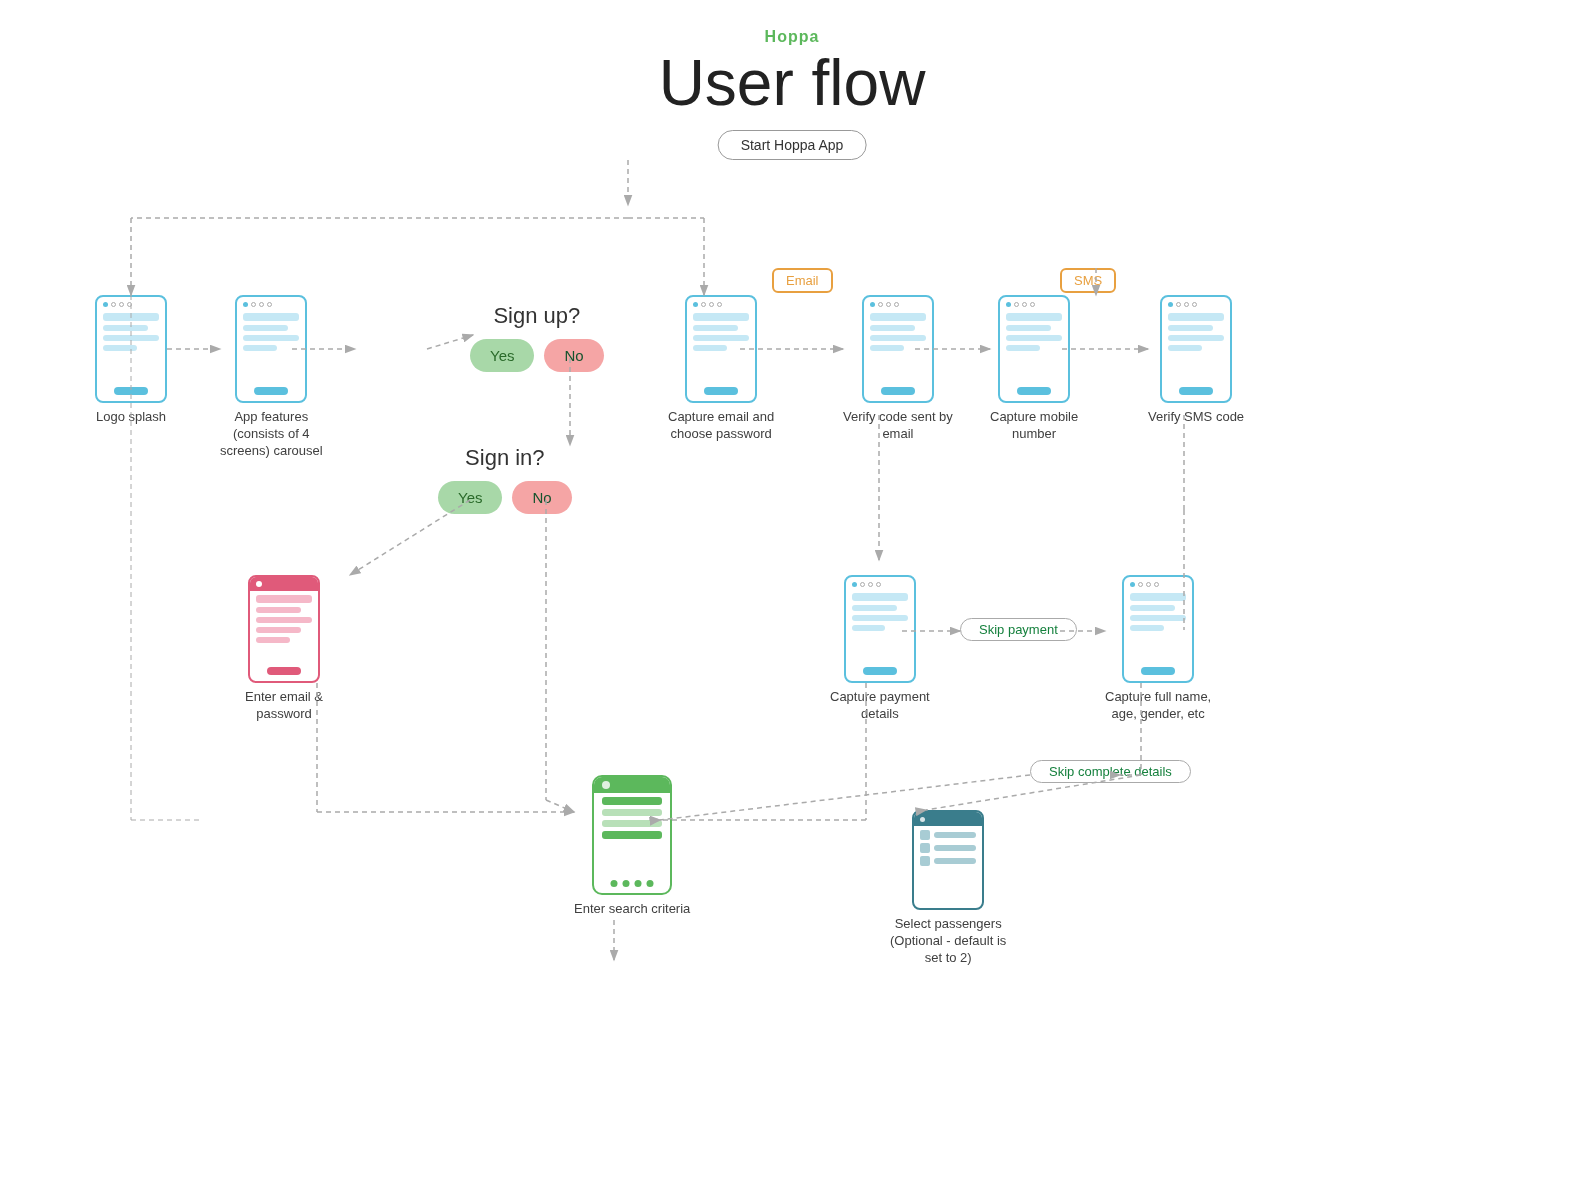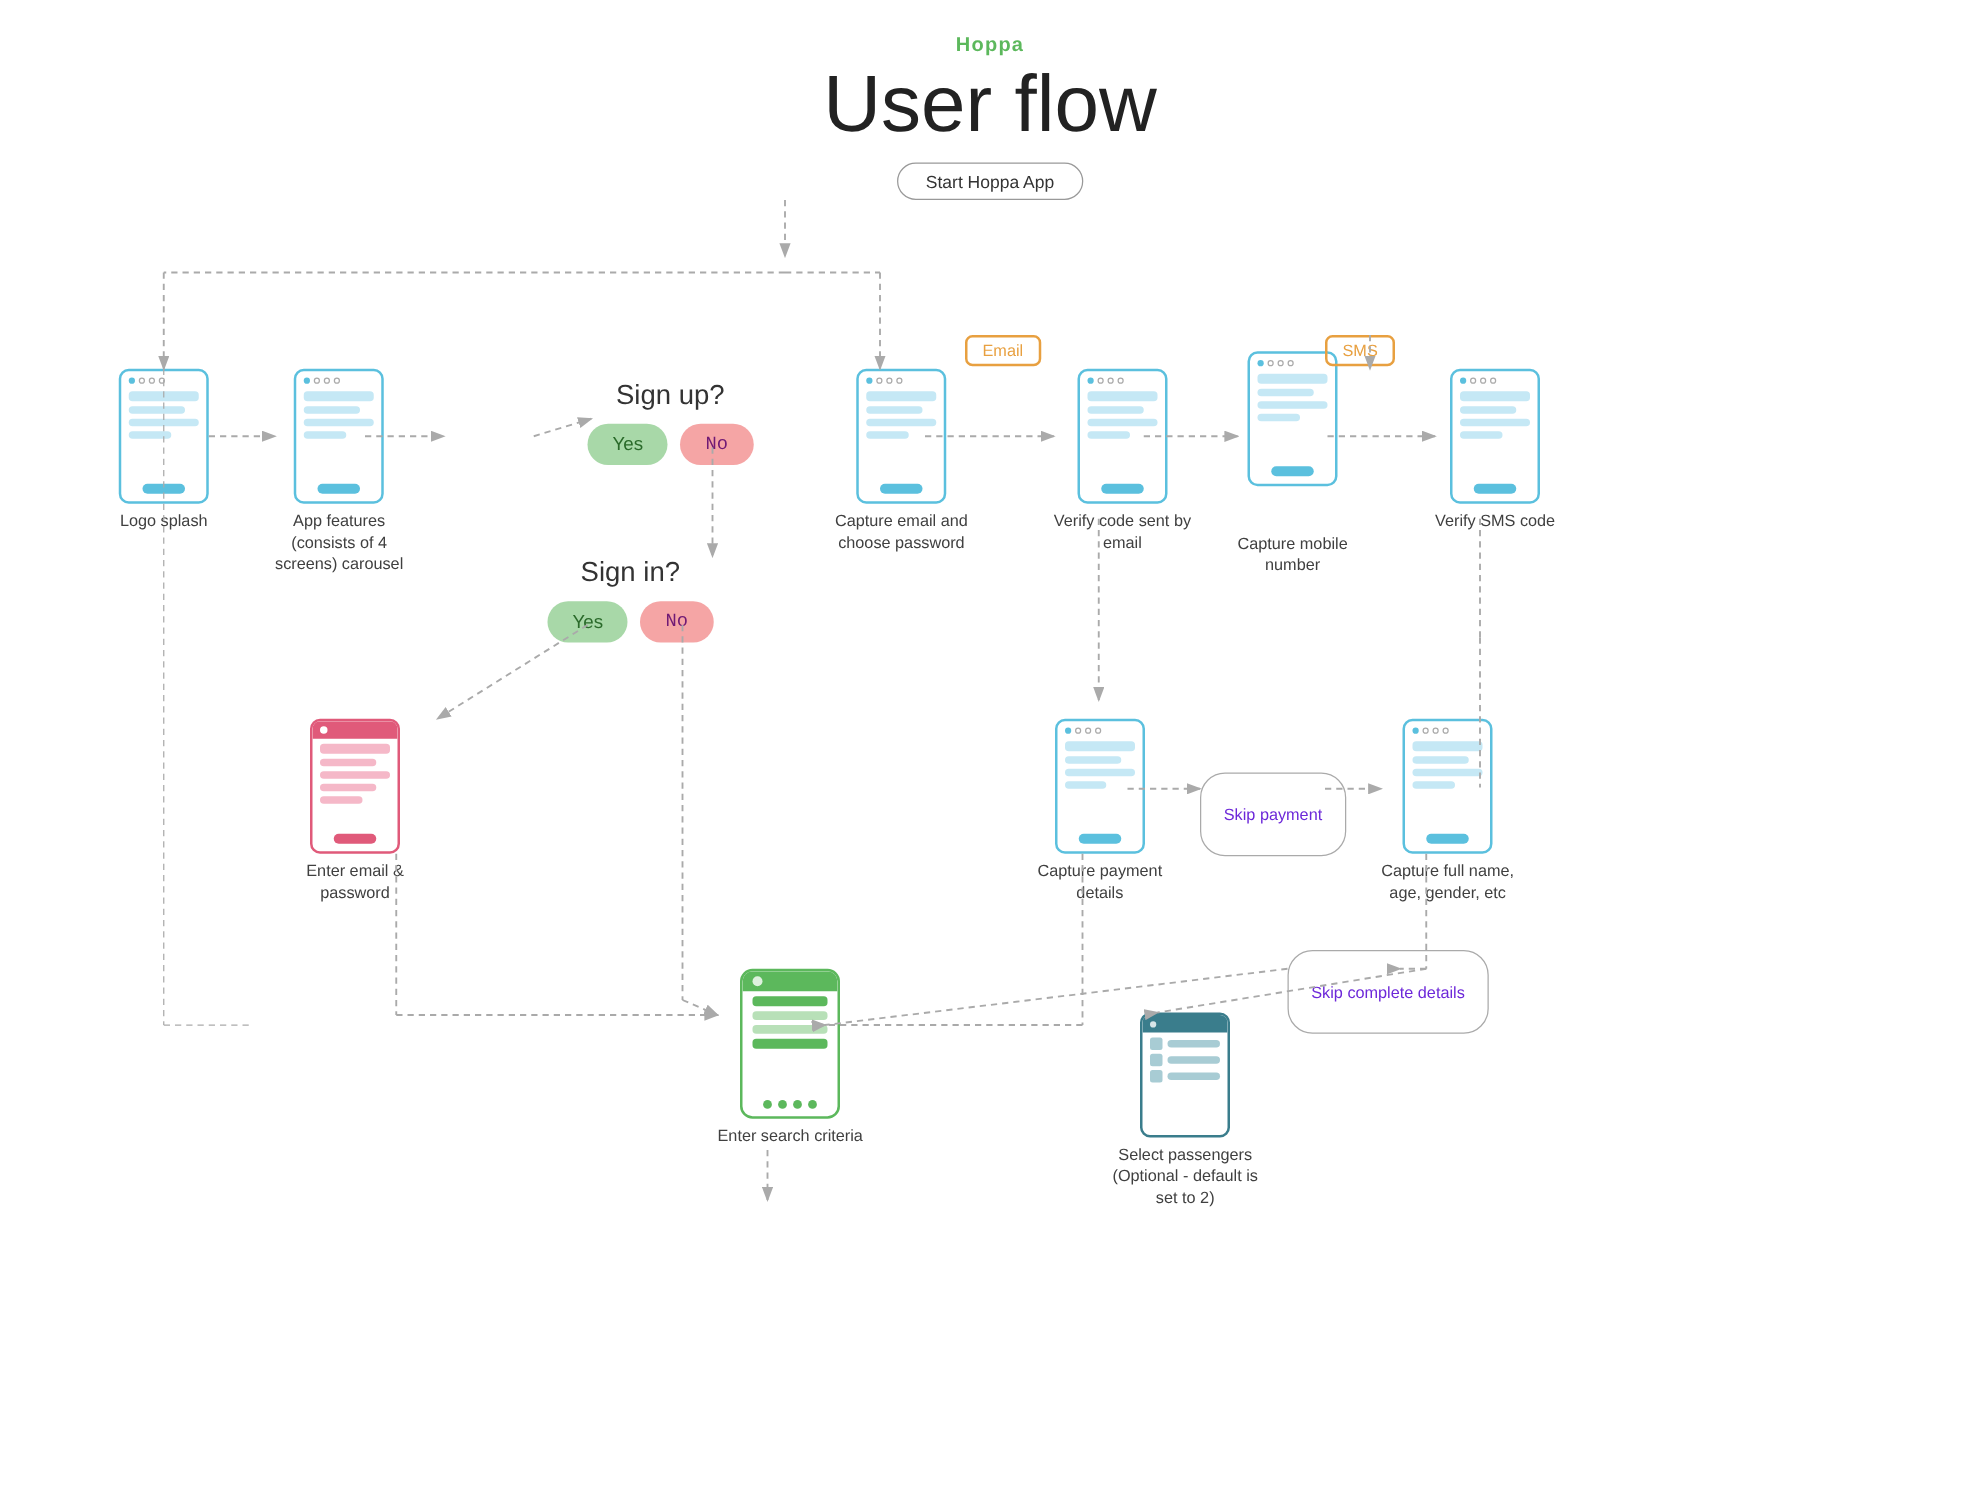--- a/index.html
+++ b/index.html
@@ -133,23 +133,22 @@
       font-weight: 500;
       color: #2a6a2a;
       border: none;
     }
     .decision-no {
       background: #f5a5a5;
       border-radius: 24px;
       padding: 8px 20px;
       font-size: 15px;
       font-weight: 500;
-      color: #701a75;
+      color: #14532d;
       border: none;
-      font-family: Liberation Mono, monospace;
     }
 
     
     .decision-question {
       font-size: 22px;
       font-weight: 500;
       color: #333;
       text-align: center;
     }
 
@@ -161,23 +160,23 @@
       font-size: 13px;
       font-weight: 500;
     }
     .tag-email { border-color: #e8a040; color: #e8a040; }
     .tag-sms { border-color: #e8a040; color: #e8a040; }
 
     
     .skip-btn {
       border: 1.5px solid #aaa;
       border-radius: 20px;
-      padding: 25px 18px;
+      padding: 3px 18px;
       font-size: 13px;
-      color: #6d28d9;
+      color: #15803d;
       background: #fff;
       white-space: nowrap;
     }
 
     
     .arrows-svg {
       position: absolute;
       top: 0; left: 0;
       width: 1584px;
       height: 1200px;
@@ -390,21 +389,21 @@
         <div class="phone-line phone-line-full" style="height:8px;"></div>
         <div class="phone-line phone-line-med"></div>
         <div class="phone-line phone-line-full"></div>
         <div class="phone-line phone-line-short"></div>
       </div>
       <div class="phone-btn-area phone-btn-blue"></div>
     </div>
     <div class="node-label">Verify code sent by<br>email</div>
   </div>
 
-  <div class="flow-node" style="left:990px; top:281px;gap:32px;">
+  <div class="flow-node" style="left:990px; top:295px;">
     <div class="phone phone-blue">
       <div class="phone-top-bar">
         <div class="phone-dot phone-dot-blue"></div>
         <div class="phone-dot-empty"></div>
         <div class="phone-dot-empty"></div>
         <div class="phone-dot-empty"></div>
       </div>
       <div class="phone-lines">
         <div class="phone-line phone-line-full" style="height:8px;"></div>
         <div class="phone-line phone-line-med"></div>

